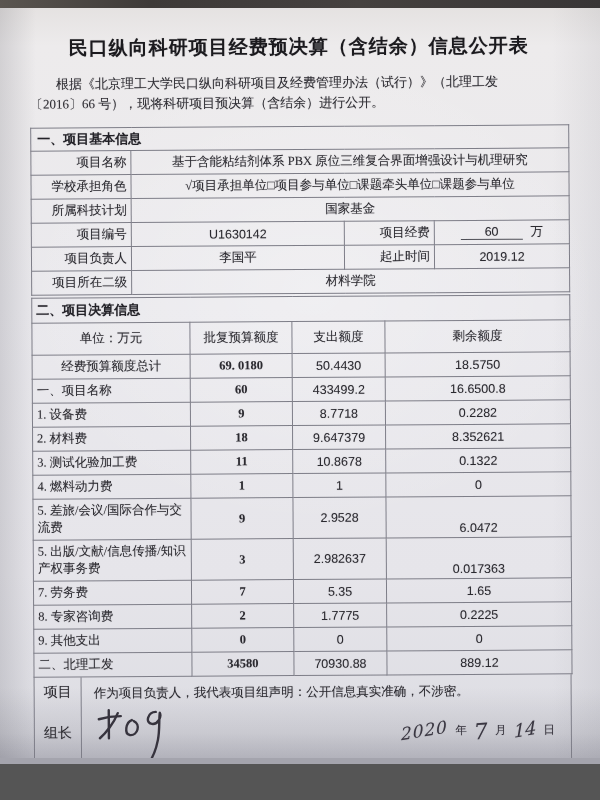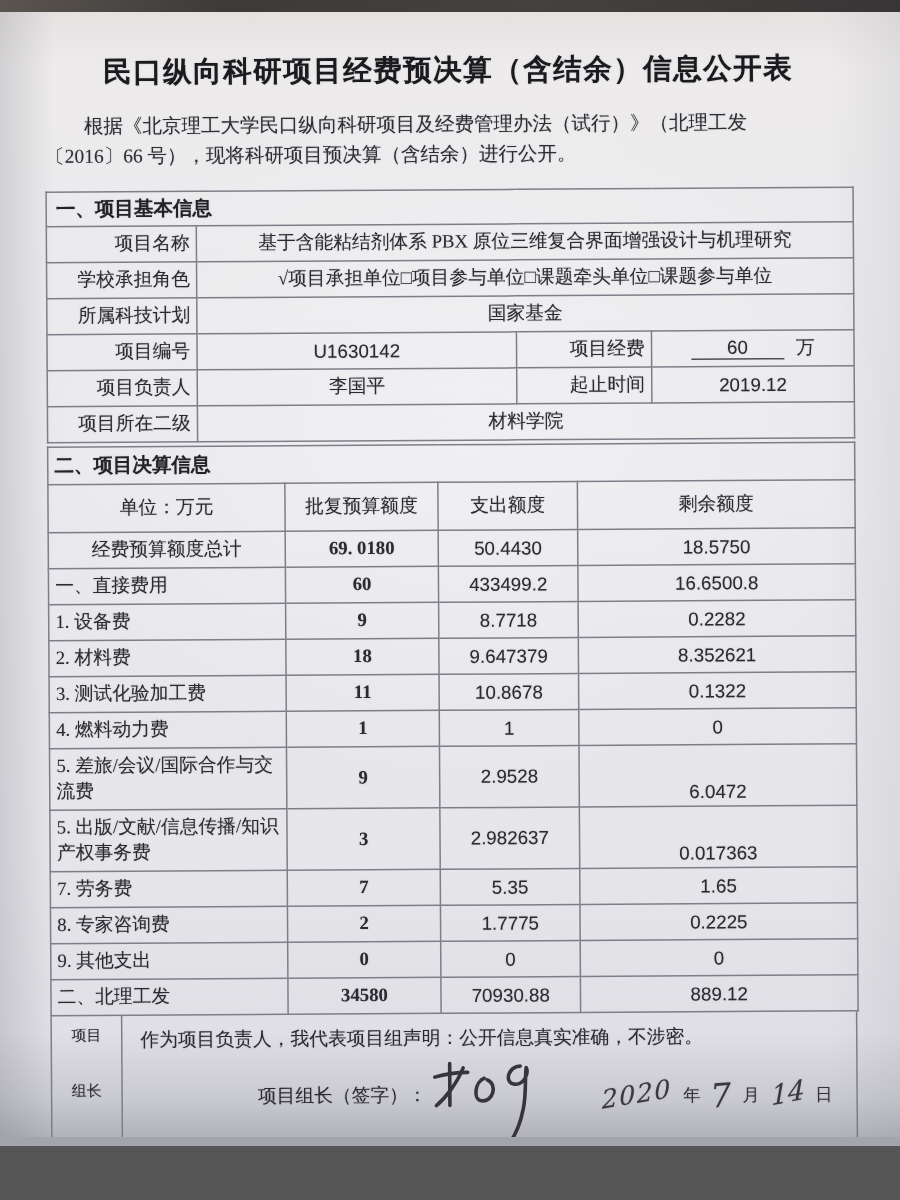--- a/index.html
+++ b/index.html
@@ -66,21 +66,21 @@
     text-align:center;font-family:"Liberation Sans","DejaVu Sans",sans-serif;
   }
   .budget tbody tr:nth-child(7) .col-3,
   .budget tbody tr:nth-child(8) .col-3{vertical-align:bottom;padding-bottom:2px;}
   .decl{
     display:flex;border:1px solid #7e7e88;border-top:0;width:536px;
   }
   .decl-label{
     width:46px;border-right:1px solid #7e7e88;
     display:flex;flex-direction:column;justify-content:center;align-items:center;
-    gap:23px;font-size:10px;padding:6px 0;
+    gap:23px;font-size:14px;padding:6px 0;
   }
   .decl-body{flex:1;padding:8px 10px 2px 12px;position:relative;}
   .decl-statement{font-size:12.5px;}
   .decl-signline{
     display:flex;align-items:flex-end;margin-top:8px;height:38px;
   }
   .sign-label{margin-left:78px;font-size:12.5px;padding-bottom:8px;}
   .signature-svg{margin:0 4px -18px 2px;overflow:visible;}
   .date-group{
     margin-left:auto;margin-right:6px;display:flex;align-items:flex-end;
@@ -177,21 +177,21 @@
       </tr>
       </tbody>
         <tbody>
           <tr>
             <td class="col-0">经费预算额度总计</td>
             <td class="col-1">69. 0180</td>
             <td class="col-2">50.4430</td>
             <td class="col-3">18.5750</td>
           </tr>
           <tr>
-            <td class="col-0">一、直接费用</td>
+            <td class="col-0">一、项目名称</td>
             <td class="col-1">60</td>
             <td class="col-2">433499.2</td>
             <td class="col-3">16.6500.8</td>
           </tr>
           <tr>
             <td class="col-0">1. 设备费</td>
             <td class="col-1">9</td>
             <td class="col-2">8.7718</td>
             <td class="col-3">0.2282</td>
           </tr>
@@ -254,21 +254,20 @@
 
     <div class="decl">
       <div class="decl-label">
         <span>项目</span>
         <span>组长</span>
         <span>声明</span>
       </div>
       <div class="decl-body">
         <div class="decl-statement">作为项目负责人，我代表项目组声明：公开信息真实准确，不涉密。</div>
         <div class="decl-signline">
-          <span class="sign-label">项目组长（签字）：</span>
           <svg class="signature-svg" width="78" height="62" viewBox="0 0 78 62">
             <g fill="none" stroke="#37343e" stroke-width="2.4" stroke-linecap="round" stroke-linejoin="round">
               <path d="M13 6 L13 34"></path>
               <path d="M3 15 C10 13, 20 12, 25 12"></path>
               <path d="M22 9 C18 19, 10 29, 4 34"></path>
               <path d="M36 16 C30 18, 28 30, 34 31 C42 32, 45 20, 38 17"></path>
               <path d="M60 8 C52 8, 49 19, 56 20 C62 21, 66 13, 64 9 C63 17, 64 26, 62 36 C60 46, 56 55, 52 60"></path>
             </g>
           </svg>
           <span class="date-group">

